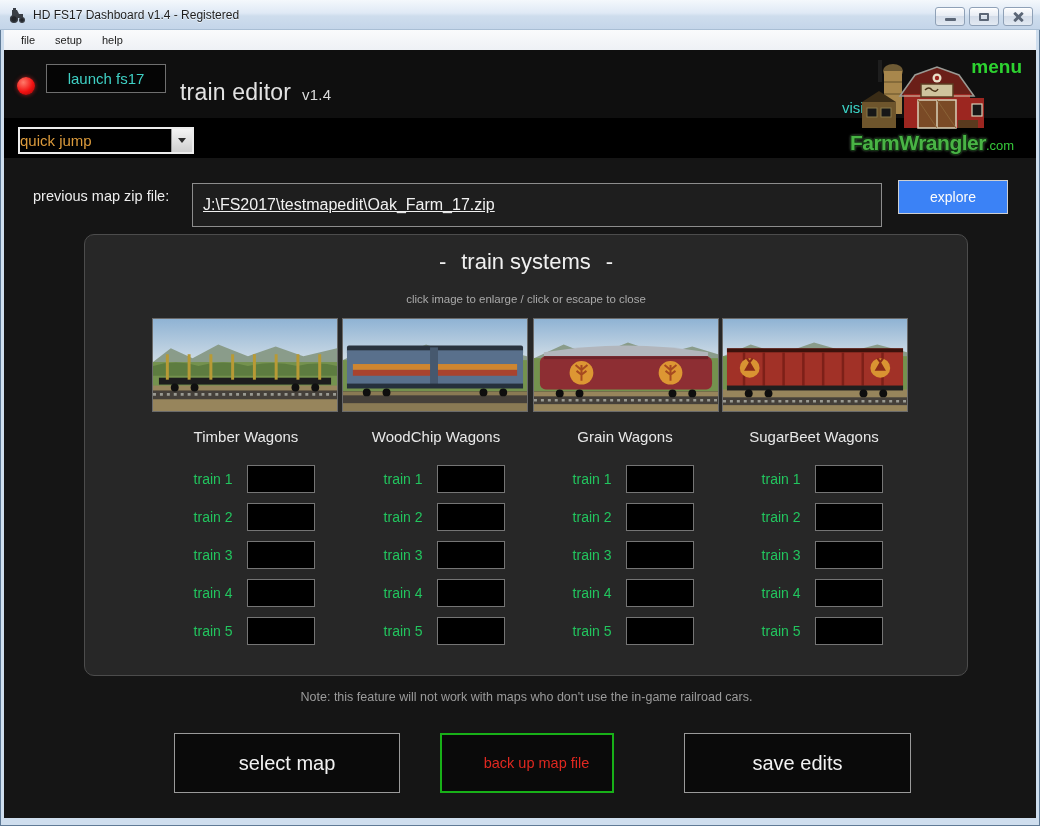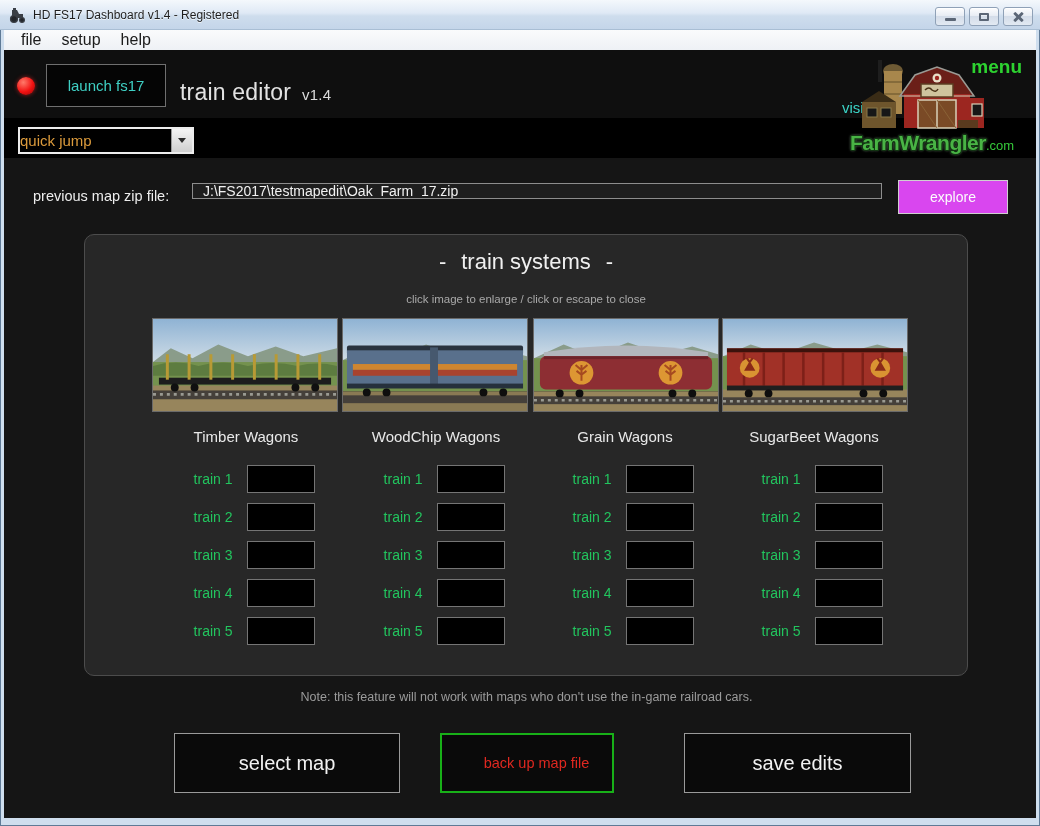--- a/index.html
+++ b/index.html
@@ -31,35 +31,35 @@
   .glyph-close:before, .glyph-close:after {
     content:""; position:absolute; left:5px; top:0; width:3px; height:12px; background:#5b6676; border-radius:1px;
   }
   .glyph-close:before { transform:rotate(45deg); }
   .glyph-close:after { transform:rotate(-45deg); }
   
   .menubar {
     position:absolute; left:4px; top:30px; width:1032px; height:20px;
     background:linear-gradient(#fafbfc,#eef1f5); display:flex; align-items:center; gap:2px; padding-left:8px;
   }
-  .menubar .menu-item { font-size:16px; color:#1b1b1b; padding:2px 9px; cursor:pointer; }
+  .menubar .menu-item { font-size:11px; color:#1b1b1b; padding:2px 9px; cursor:pointer; }
   
   .content {
     position:absolute; left:4px; top:50px; width:1032px; height:768px;
     background:#151515; overflow:hidden;
   }
   .band-header { position:absolute; left:0; top:0; width:1032px; height:68px; background:#0f0f0f; }
   .band-quickjump { position:absolute; left:0; top:68px; width:1032px; height:40px; background:#000; }
   .status-led {
     position:absolute; left:13px; top:27px; width:18px; height:18px; border-radius:50%;
     background:radial-gradient(circle at 35% 30%, #ff7a6a, #f21111 55%, #8f0707);
     box-shadow:0 0 4px rgba(255,40,40,.6);
   }
   .launch-btn {
-    position:absolute; left:42px; top:14px; width:120px; height:43px;
+    position:absolute; left:42px; top:14px; width:120px; height:29px;
     background:#050505; border:1px solid #6f6f6f; color:#3fd0c4;
     font-size:15px; display:flex; align-items:center; justify-content:center; cursor:pointer;
   }
   .page-title { position:absolute; left:176px; top:29px; color:#e3e3e3; font-size:23px; letter-spacing:.2px; white-space:nowrap; }
   .page-title .ver { font-size:15px; color:#dcdcdc; margin-left:11px; }
   .menu-link { position:absolute; right:14px; top:6px; color:#2dd230; font-size:19px; font-weight:bold; cursor:pointer; }
   .visit-label { position:absolute; left:838px; top:49px; color:#3bd3c6; font-size:15px; cursor:pointer; }
   .brand-logo { position:absolute; left:858px; top:6px; width:132px; height:80px; cursor:pointer; }
   .brand-text {
     position:absolute; left:828px; top:81px; width:200px; text-align:center; cursor:pointer; white-space:nowrap;
@@ -75,26 +75,26 @@
   }
   .quickjump-box .qj-text { flex:1; color:#dc9b3c; font-size:15px; }
   .qj-arrow-btn {
     width:21px; height:100%; background:linear-gradient(#f4f4f4,#cfcfcf); border-left:1px solid #9a9a9a;
     display:flex; align-items:center; justify-content:center;
   }
   .qj-arrow { width:0; height:0; border-left:4px solid transparent; border-right:4px solid transparent; border-top:5px solid #2a2a2a; }
   
   .file-label { position:absolute; left:29px; top:138px; color:#ededed; font-size:14.5px; }
   .file-input {
-    position:absolute; left:188px; top:133px; width:690px; height:16px;
-    background:#1e1e1e; border:1px solid #8d8d8d; color:#f1f1f1; font-size:14px; padding:0 10px; outline:none;
+    position:absolute; left:188px; top:133px; width:690px; height:44px;
+    background:#1e1e1e; border:1px solid #8d8d8d; color:#f1f1f1; font-size:16px; padding:0 10px; outline:none;text-decoration:underline;
   }
   .explore-btn {
     position:absolute; left:894px; top:130px; width:110px; height:34px;
-    background:#d946ef; border:1px solid #cfcfcf; color:#fcfcfc; font-size:14px; cursor:pointer;
+    background:#3b82f6; border:1px solid #cfcfcf; color:#fcfcfc; font-size:14px; cursor:pointer;
   }
   
   .panel {
     position:absolute; left:80px; top:184px; width:884px; height:442px;
     background:#272727; border:1px solid #4c4c4c; border-radius:10px;
   }
   .panel-title {
     position:absolute; left:0; top:14px; width:100%; display:flex; justify-content:center; gap:15px;
     color:#f0f0f0; font-size:22px;
   }

